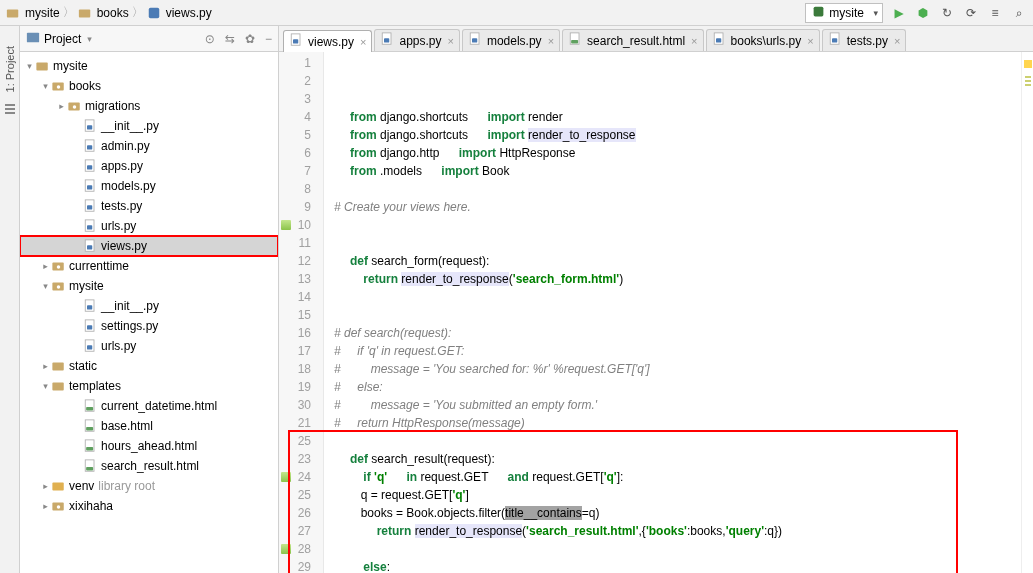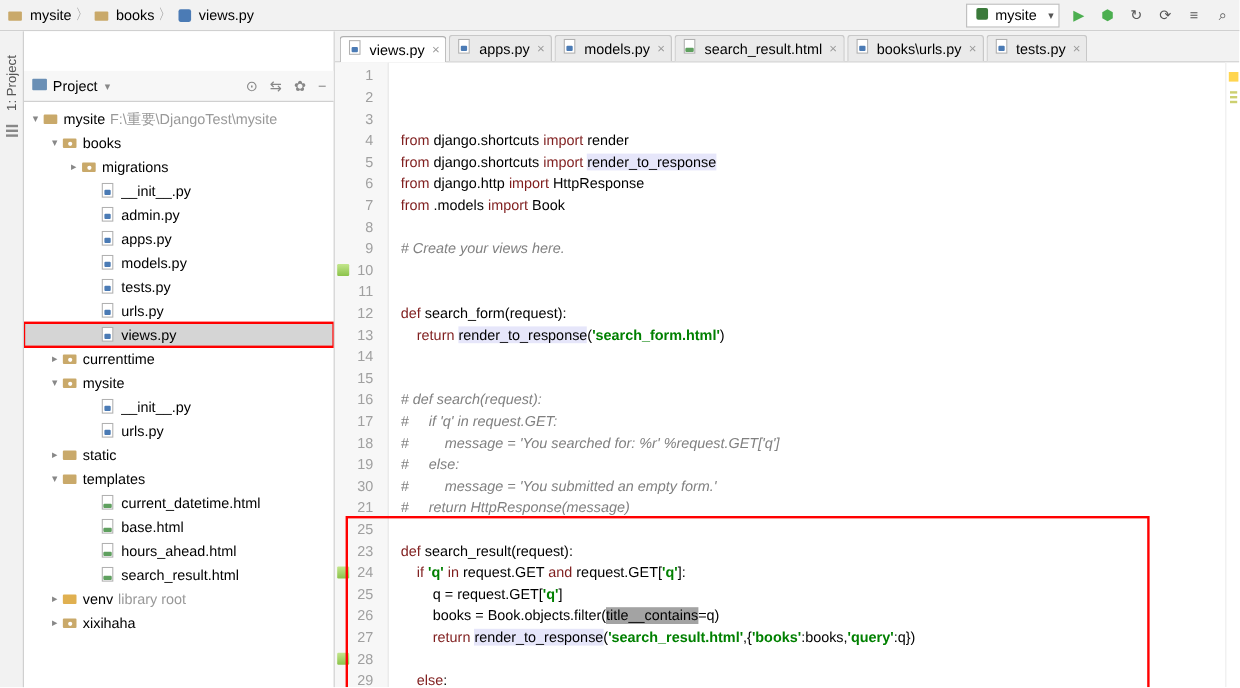--- a/index.html
+++ b/index.html
@@ -11,21 +11,21 @@
 .bc-icon { width:14px; height:14px; display:inline-block; margin-right:3px; }
 .tool-right { display:flex; align-items:center; gap:8px; }
 .config-box { border:1px solid #c0c0c0; background:#fff; padding:1px 18px 1px 6px; display:flex; align-items:center; gap:4px; position:relative; }
 .config-box::after { content:"▾"; position:absolute; right:4px; font-size:9px; color:#555; }
 .tool-icn { width:16px; height:16px; display:inline-flex; align-items:center; justify-content:center; color:#555; cursor:pointer; }
 .main { flex:1; display:flex; overflow:hidden; }
 .sidetab { width:20px; background:#f2f2f2; border-right:1px solid #d0d0d0; display:flex; flex-direction:column; align-items:center; padding-top:20px; }
 .sidetab-label { writing-mode:vertical-rl; transform:rotate(180deg); font-size:11px; color:#555; cursor:pointer; }
 .structure-icn { width:14px;height:14px;margin-top:10px; }
 .project-panel { width:259px; background:#fff; border-right:1px solid #d0d0d0; display:flex; flex-direction:column; }
-.panel-header { height:26px; border-bottom:1px solid #d0d0d0; background:#f7f7f7; display:flex; align-items:center; padding:0 6px; justify-content:space-between;margin-top:33px; }
+.panel-header { height:26px; border-bottom:1px solid #d0d0d0; background:#f7f7f7; display:flex; align-items:center; padding:0 6px; justify-content:space-between; }
 .panel-header-left { display:flex; align-items:center; gap:4px; }
 .panel-header-right { display:flex; align-items:center; gap:10px; color:#888; }
 .panel-header-right span { cursor:pointer; }
 .tree { flex:1; overflow:auto; padding:4px 0; }
 .tree-row { display:flex; align-items:center; height:20px; padding-left:4px; white-space:nowrap; cursor:pointer; }
 .tree-row.selected { background:#d5d5d5; }
 .tree-row.highlighted { outline:2px solid #ff0000; outline-offset:-1px; position:relative; z-index:2; }
 .indent { display:inline-block; }
 .twisty { width:11px; display:inline-flex; justify-content:center; color:#888; font-size:9px; }
 .node-icon { width:15px; height:14px; display:inline-flex; align-items:center; justify-content:center; margin-right:3px; }
@@ -35,21 +35,21 @@
 .tabbar { height:26px; background:#f2f2f2; border-bottom:1px solid #d0d0d0; display:flex; align-items:flex-end; padding-left:4px; }
 .tab { height:22px; border:1px solid #c8c8c8; border-bottom:none; background:#eaeaea; display:flex; align-items:center; padding:0 5px; gap:4px; margin-right:2px; border-radius:3px 3px 0 0; cursor:pointer; }
 .tab.active { background:#fff; border-color:#b0b0b0; position:relative; top:1px; }
 .tab .close { color:#999; font-size:11px; padding-left:2px; }
 .code-wrap { flex:1; display:flex; overflow:hidden; position:relative; }
 .gutter { width:45px; background:#f7f7f7; border-right:1px solid #e8e8e8; text-align:right; padding:2px 12px 2px 0; color:#a0a0a0; font-family:Consolas,monospace; font-size:12.5px; line-height:18px; position:relative; }
 .gutter .ln { height:18px; }
 .gutter .mark { position:absolute; left:2px; width:10px; height:10px; background:linear-gradient(#c3e68c,#8bc34a); border-radius:1px; }
 .code { flex:1; font-family:Consolas,monospace; font-size:12.5px; line-height:18px; padding:2px 0 2px 10px; white-space:pre; position:relative; }
 .code .line { height:18px; }
-.kw { color:#7f1d1d; font-weight:normal; }
+.kw { color:#15803d; font-weight:bold;margin-left:16px; }
 .str { color:#008000; font-weight:bold; }
 .cmt { color:#808080; font-style:italic; }
 .fn { color:#000;text-align:right; }
 .hl-bg { background:#e6e6fa; }
 .hl-yel { background:#a3a3a3; }
 .code-box { position:absolute; border:2px solid #ff0000; pointer-events:none; }
 .code-box.b1 { left:-36px; top:378px; width:670px; height:178px; }
 .right-strip { width:12px; background:#fff; border-left:1px solid #eee; }
 .right-strip .warn { width:8px;height:8px;background:#ffd54f;margin:8px auto; }
 .right-strip .tick { width:6px;height:2px;background:#ccd070;margin:2px auto; }
@@ -122,21 +122,20 @@
     <div class="tree" id="tree">
         <div class="tree-row">
           <span class="indent" style="width: 0px;"></span>
           <span class="twisty">▾</span>
           <span class="node-icon">
             <svg viewBox="0 0 16 16" width="15" height="14">
               <rect class="ic-folder" x="1" y="4" width="13" height="9" rx="1"></rect>
             </svg>
           </span>
           <span class="node-label">mysite</span>
-          <span class="node-suffix">F:\重要\DjangoTest\mysite</span>
         </div>
         <div class="tree-row">
           <span class="indent" style="width: 16px;"></span>
           <span class="twisty">▾</span>
           <span class="node-icon">
             <svg viewBox="0 0 16 16" width="15" height="14">
               <rect class="ic-folder" x="1" y="4" width="13" height="9" rx="1"></rect>
               <circle fill="#fff" cx="8" cy="9" r="2"></circle>
             </svg>
           </span>
@@ -255,20 +254,31 @@
         <div class="tree-row">
           <span class="indent" style="width: 48px;"></span>
           <span class="twisty"></span>
           <span class="node-icon">
             <svg viewBox="0 0 16 16" width="15" height="14">
               <rect fill="#fff" stroke="#b0b0b0" x="2" y="1" width="10" height="13"></rect>
               <rect class="ic-py" x="4" y="7" width="6" height="5" rx="1"></rect>
             </svg>
           </span>
           <span class="node-label">__init__.py</span>
+        </div>
+        <div class="tree-row">
+          <span class="indent" style="width: 48px;"></span>
+          <span class="twisty"></span>
+          <span class="node-icon">
+            <svg viewBox="0 0 16 16" width="15" height="14">
+              <rect fill="#fff" stroke="#b0b0b0" x="2" y="1" width="10" height="13"></rect>
+              <rect class="ic-py" x="4" y="7" width="6" height="5" rx="1"></rect>
+            </svg>
+          </span>
+          <span class="node-label">settings.py</span>
         </div>
         <div class="tree-row">
           <span class="indent" style="width: 48px;"></span>
           <span class="twisty"></span>
           <span class="node-icon">
             <svg viewBox="0 0 16 16" width="15" height="14">
               <rect fill="#fff" stroke="#b0b0b0" x="2" y="1" width="10" height="13"></rect>
               <rect class="ic-py" x="4" y="7" width="6" height="5" rx="1"></rect>
             </svg>
           </span>

